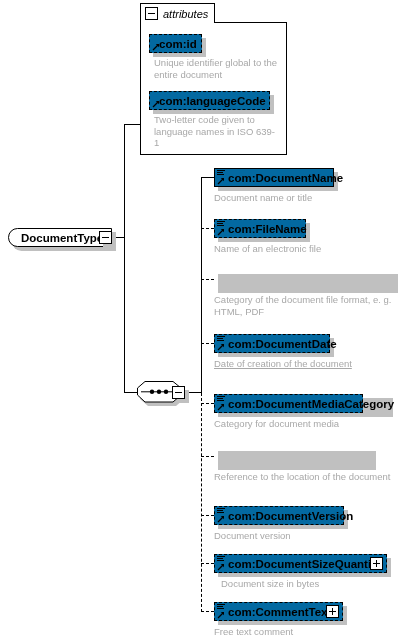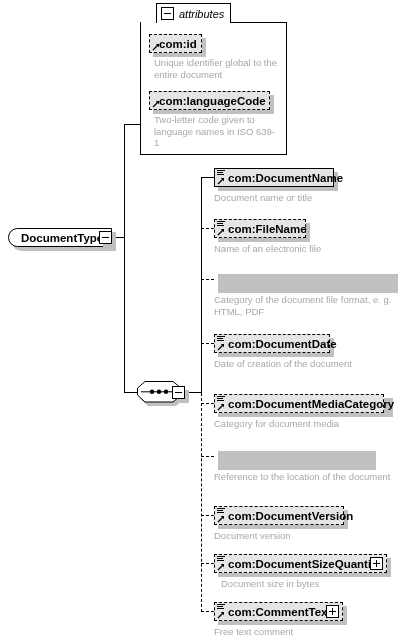--- a/index.html
+++ b/index.html
@@ -112,21 +112,21 @@
   }
   .attr-mask {
     position: absolute;
     background: #fff;
     z-index: 2;
   }
   
   .nodebox {
     position: absolute;
     box-sizing: border-box;
-    background: #e5e5e5;
+    background: #0369a1;
     display: flex;
     align-items: center;
     height: 19px;
     z-index: 4;
   }
   .nodebox.solid { border: 1px solid #000; text-align: right; }
   .nodebox.dashed { border: 1px dashed #000; }
   .nodebox .label {
     font-size: 11.5px;
     font-weight: bold;
@@ -206,21 +206,21 @@
   <div class="dln h" style="left:201px; top:228px; width:13px;"></div>
   <div class="dln h" style="left:201px; top:279px; width:13px;"></div>
   <div class="dln h" style="left:201px; top:343px; width:13px;"></div>
   <div class="dln h" style="left:201px; top:403px; width:13px;"></div>
   <div class="dln h" style="left:201px; top:456px; width:13px;"></div>
   <div class="dln h" style="left:201px; top:515px; width:13px;"></div>
   <div class="dln h" style="left:201px; top:563px; width:13px;"></div>
   <div class="dln h" style="left:201px; top:611px; width:13px;"></div>
 
   <div class="attr-body" style="left:140px; top:22px; width:147px; height:133px;"></div>
-  <div class="attr-tab" style="left:140px; top:3px; width:75px; height:20px;margin-left:16px;">
+  <div class="attr-tab" style="left:140px; top:3px; width:75px; height:20px;">
     <div class="toggle" style="position:relative; left:0; top:0;"></div>
     <span class="attr-tab-label">attributes</span>
   </div>
   <div class="attr-mask" style="left:141px; top:21px; width:73px; height:3px;"></div>
 
   <div class="nodeshadow" style="left:153px; top:38px; width:53px; height:19px;"></div>
   <div class="nodebox dashed attr" style="left:149px; top:34px; width:53px;">
     <span class="arrow-icon">
       <svg width="8" height="8" viewBox="0 0 8 8">
         <path d="M1 7 L6 2" stroke="#000" stroke-width="1.3" fill="none"></path>
@@ -308,24 +308,24 @@
         <i></i>
       </span>
     <span class="arrow-icon">
       <svg width="8" height="8" viewBox="0 0 8 8">
         <path d="M1 7 L6 2" stroke="#000" stroke-width="1.3" fill="none"></path>
         <path d="M7 1 L7 4.2 L3.8 1 Z" fill="#000"></path>
       </svg>
     </span>
     <span class="label">com:DocumentDate</span>
   </div>
-  <div class="doc" style="left:214px; top:358px; width:180px;">Date of creation of the document</div>
+  <div class="doc" style="left:214px; top:358px; width:180px;text-decoration:underline;">Date of creation of the document</div>
 
   <div class="nodeshadow" style="left:218px; top:398px; width:175px; height:19px;"></div>
-  <div class="nodebox dashed" style="left:214px; top:394px; width:170px;">
+  <div class="nodebox dashed" style="left:214px; top:394px; width:149px;">
     <span class="el-icon">
         <i></i>
         <i></i>
         <i></i>
       </span>
     <span class="arrow-icon">
       <svg width="8" height="8" viewBox="0 0 8 8">
         <path d="M1 7 L6 2" stroke="#000" stroke-width="1.3" fill="none"></path>
         <path d="M7 1 L7 4.2 L3.8 1 Z" fill="#000"></path>
       </svg>

